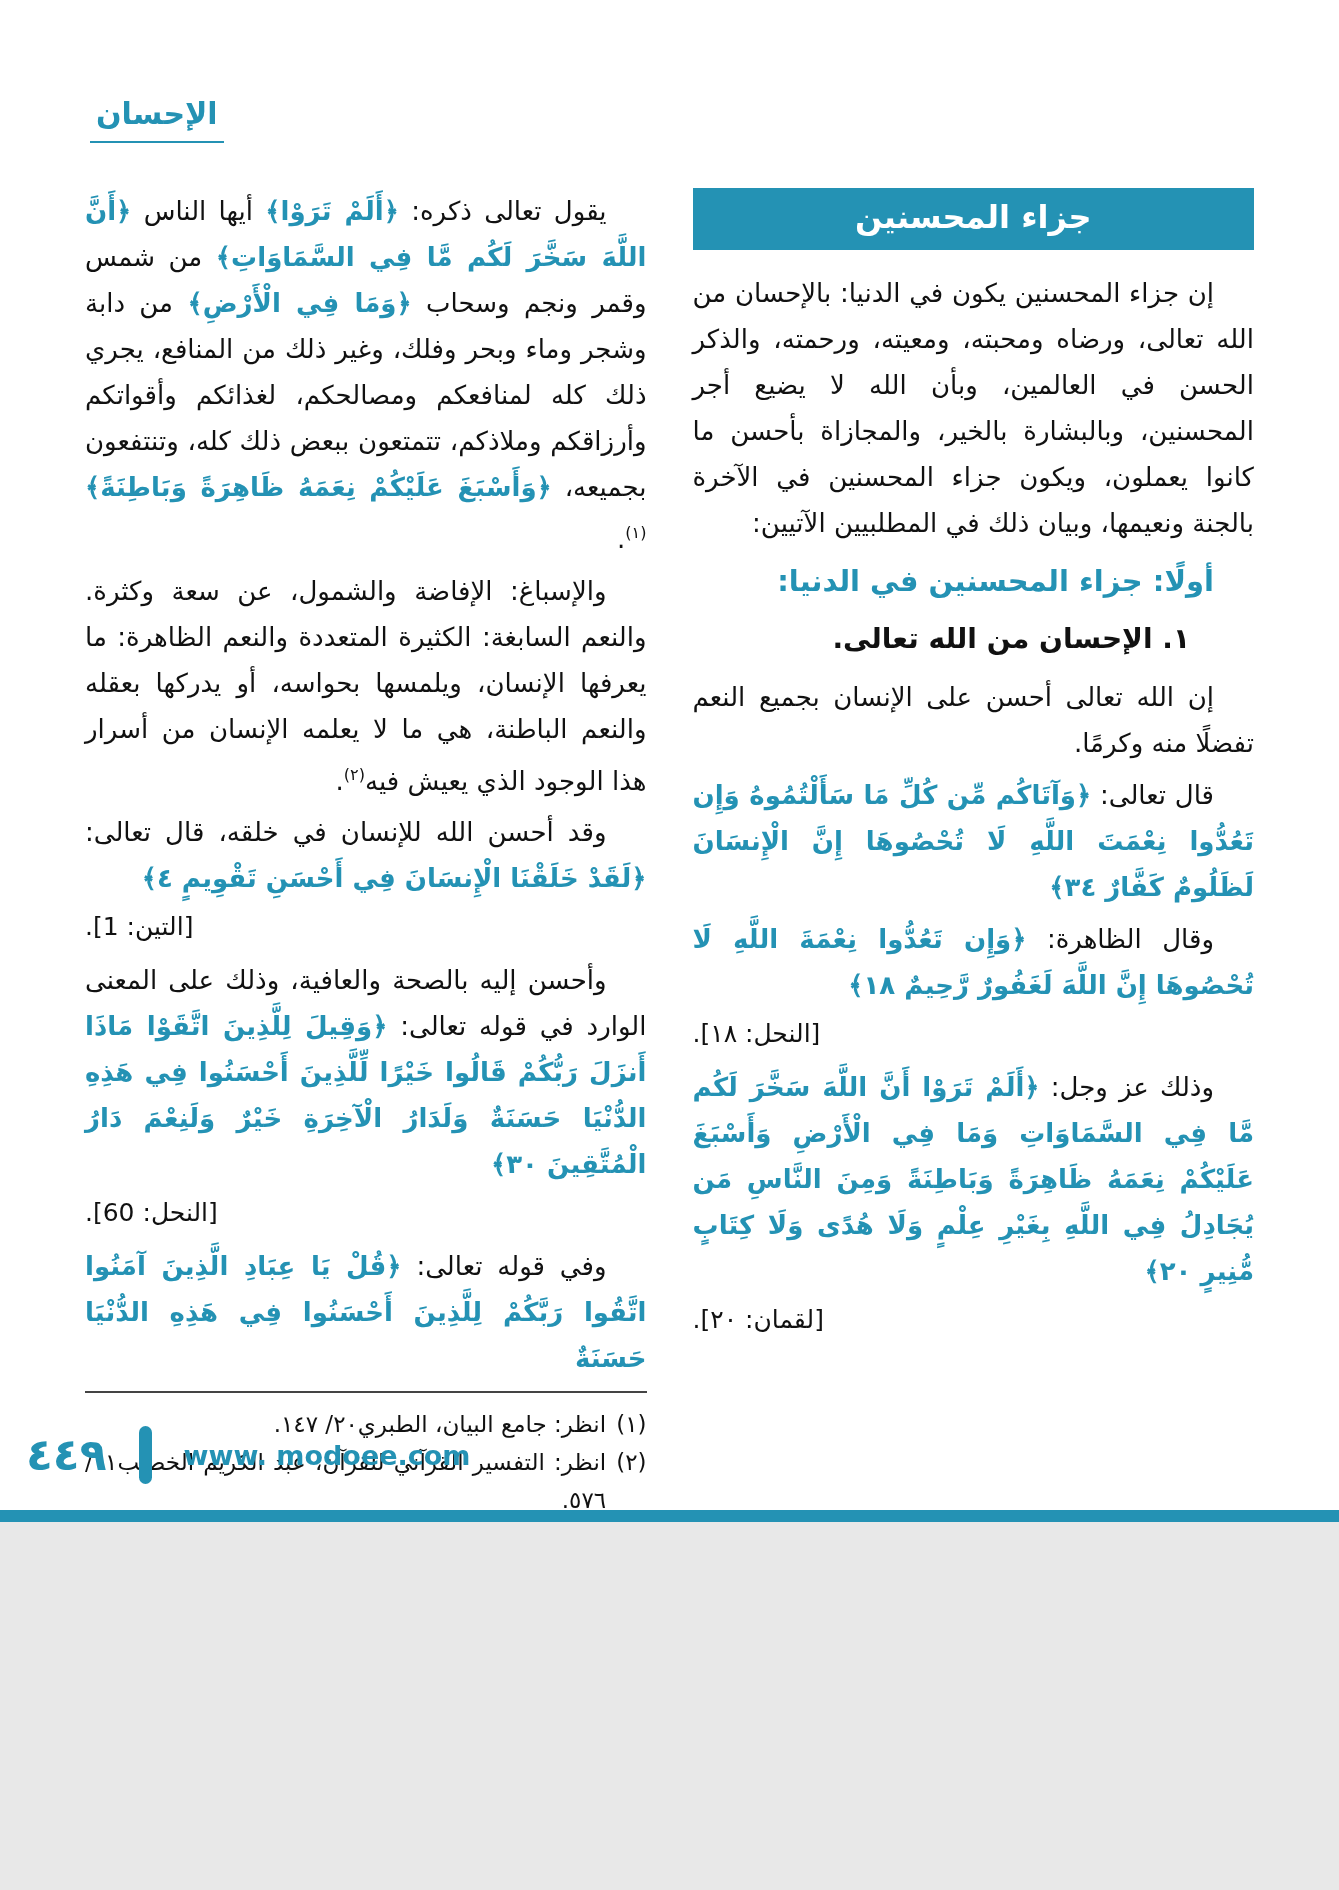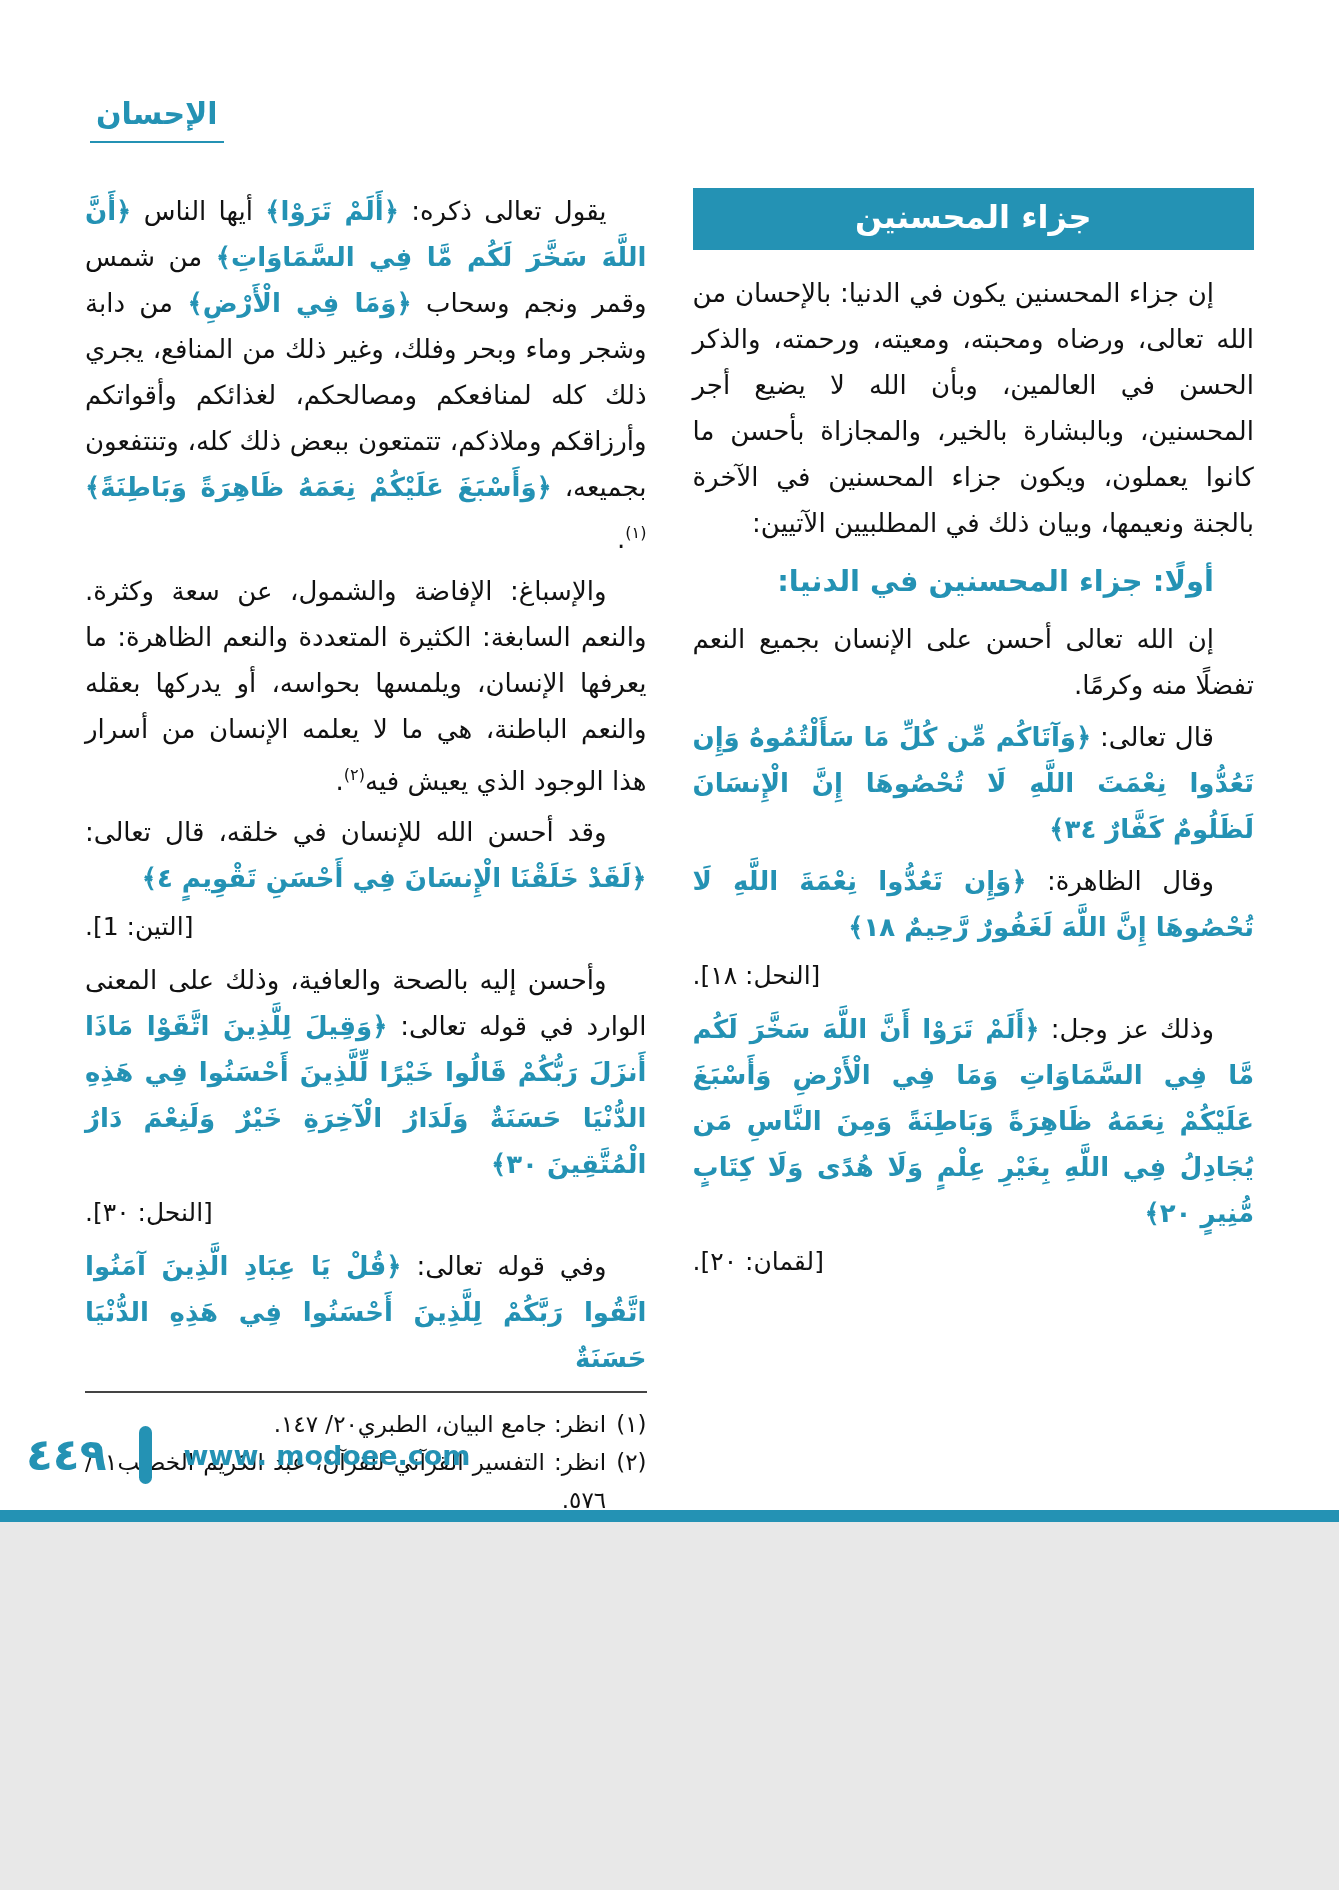--- a/index.html
+++ b/index.html
@@ -135,20 +135,21 @@
 
     <section class="col">
       <div class="banner">
         <span>جزاء المحسنين</span>
       </div>
 
       <p class="body indent"><span class="seg-n">إن جزاء المحسنين يكون في الدنيا: بالإحسان من الله تعالى، ورضاه ومحبته، ومعيته، ورحمته، والذكر الحسن في العالمين، وبأن الله لا يضيع أجر المحسنين، وبالبشارة بالخير، والمجازاة بأحسن ما كانوا يعملون، ويكون جزاء المحسنين في الآخرة بالجنة ونعيمها، وبيان ذلك في المطلبيين الآتيين:</span></p>
 
       <p class="subhead-teal">أولًا: جزاء المحسنين في الدنيا:</p>
 
+      <p class="subhead-black">١. الإحسان من الله تعالى.</p>
 
       <p class="body indent"><span class="seg-n">إن الله تعالى أحسن على الإنسان بجميع النعم تفضلًا منه وكرمًا.</span></p>
 
       <p class="body indent"><span class="seg-n">قال تعالى: </span><span class="seg-q">﴿وَآتَاكُم مِّن كُلِّ مَا سَأَلْتُمُوهُ وَإِن تَعُدُّوا نِعْمَتَ اللَّهِ لَا تُحْصُوهَا إِنَّ الْإِنسَانَ لَظَلُومٌ كَفَّارٌ ٣٤﴾</span></p>
 
       <p class="body indent"><span class="seg-n">وقال الظاهرة: </span><span class="seg-q">﴿وَإِن تَعُدُّوا نِعْمَةَ اللَّهِ لَا تُحْصُوهَا إِنَّ اللَّهَ لَغَفُورٌ رَّحِيمٌ ١٨﴾</span></p>
       <p class="verse-ref">[النحل: ١٨].</p>
 
       <p class="body indent"><span class="seg-n">وذلك عز وجل: </span><span class="seg-q">﴿أَلَمْ تَرَوْا أَنَّ اللَّهَ سَخَّرَ لَكُم مَّا فِي السَّمَاوَاتِ وَمَا فِي الْأَرْضِ وَأَسْبَغَ عَلَيْكُمْ نِعَمَهُ ظَاهِرَةً وَبَاطِنَةً وَمِنَ النَّاسِ مَن يُجَادِلُ فِي اللَّهِ بِغَيْرِ عِلْمٍ وَلَا هُدًى وَلَا كِتَابٍ مُّنِيرٍ ٢٠﴾</span></p>
       <p class="verse-ref">[لقمان: ٢٠].</p>
@@ -156,21 +157,21 @@
 
     <section class="col">
       <p class="body indent"><span class="seg-n">يقول تعالى ذكره: </span><span class="seg-q">﴿أَلَمْ تَرَوْا﴾</span><span class="seg-n"> أيها الناس </span><span class="seg-q">﴿أَنَّ اللَّهَ سَخَّرَ لَكُم مَّا فِي السَّمَاوَاتِ﴾</span><span class="seg-n"> من شمس وقمر ونجم وسحاب </span><span class="seg-q">﴿وَمَا فِي الْأَرْضِ﴾</span><span class="seg-n"> من دابة وشجر وماء وبحر وفلك، وغير ذلك من المنافع، يجري ذلك كله لمنافعكم ومصالحكم، لغذائكم وأقواتكم وأرزاقكم وملاذكم، تتمتعون ببعض ذلك كله، وتنتفعون بجميعه، </span><span class="seg-q">﴿وَأَسْبَغَ عَلَيْكُمْ نِعَمَهُ ظَاهِرَةً وَبَاطِنَةً﴾</span><sup class="seg-sup">(١)</sup><span class="seg-n">.</span></p>
 
       <p class="body indent"><span class="seg-n">والإسباغ: الإفاضة والشمول، عن سعة وكثرة. والنعم السابغة: الكثيرة المتعددة والنعم الظاهرة: ما يعرفها الإنسان، ويلمسها بحواسه، أو يدركها بعقله والنعم الباطنة، هي ما لا يعلمه الإنسان من أسرار هذا الوجود الذي يعيش فيه</span><sup class="seg-sup">(٢)</sup><span class="seg-n">.</span></p>
 
       <p class="body indent"><span class="seg-n">وقد أحسن الله للإنسان في خلقه، قال تعالى: </span><span class="seg-q">﴿لَقَدْ خَلَقْنَا الْإِنسَانَ فِي أَحْسَنِ تَقْوِيمٍ ٤﴾</span></p>
       <p class="verse-ref">[التين: 1].</p>
 
       <p class="body indent"><span class="seg-n">وأحسن إليه بالصحة والعافية، وذلك على المعنى الوارد في قوله تعالى: </span><span class="seg-q">﴿وَقِيلَ لِلَّذِينَ اتَّقَوْا مَاذَا أَنزَلَ رَبُّكُمْ قَالُوا خَيْرًا لِّلَّذِينَ أَحْسَنُوا فِي هَذِهِ الدُّنْيَا حَسَنَةٌ وَلَدَارُ الْآخِرَةِ خَيْرٌ وَلَنِعْمَ دَارُ الْمُتَّقِينَ ٣٠﴾</span></p>
-      <p class="verse-ref">[النحل: ٣٠].</p>
+      <p class="verse-ref">[النحل: 60].</p>
 
       <p class="body indent"><span class="seg-n">وفي قوله تعالى: </span><span class="seg-q">﴿قُلْ يَا عِبَادِ الَّذِينَ آمَنُوا اتَّقُوا رَبَّكُمْ لِلَّذِينَ أَحْسَنُوا فِي هَذِهِ الدُّنْيَا حَسَنَةٌ</span></p>
 
       <div class="footnote-rule"></div>
 
       <div class="footnote">
         <span class="fn-marker">(١)</span>
         <span class="fn-text">انظر: جامع البيان، الطبري٢٠/ ١٤٧.</span>
       </div>
       <div class="footnote">

